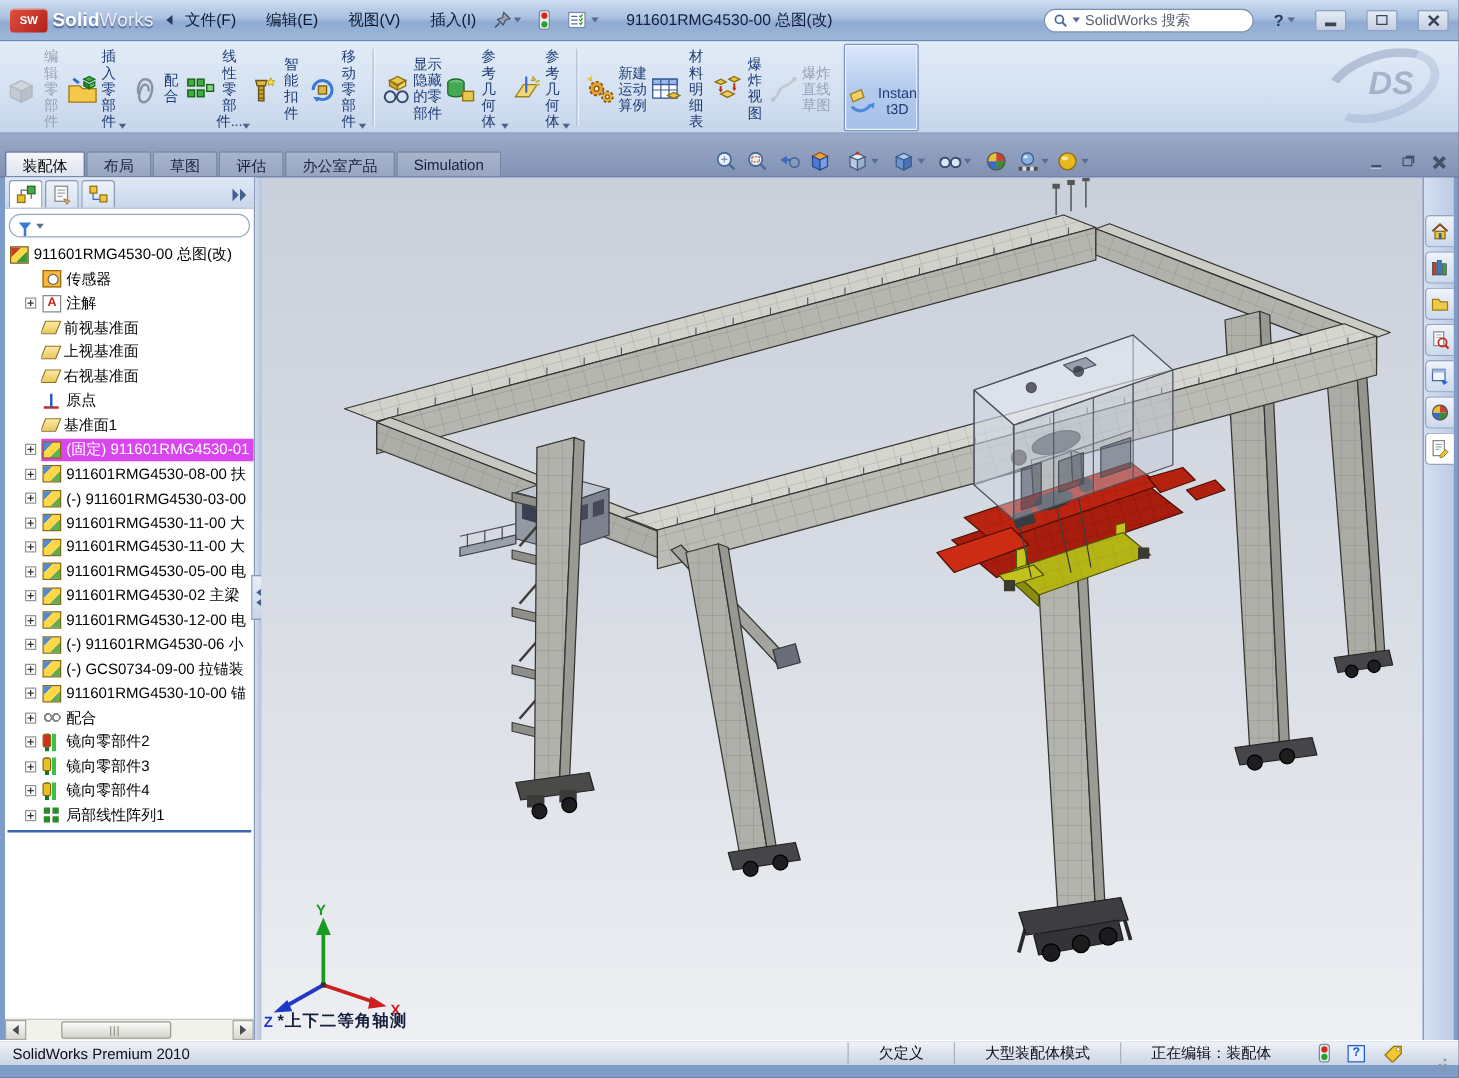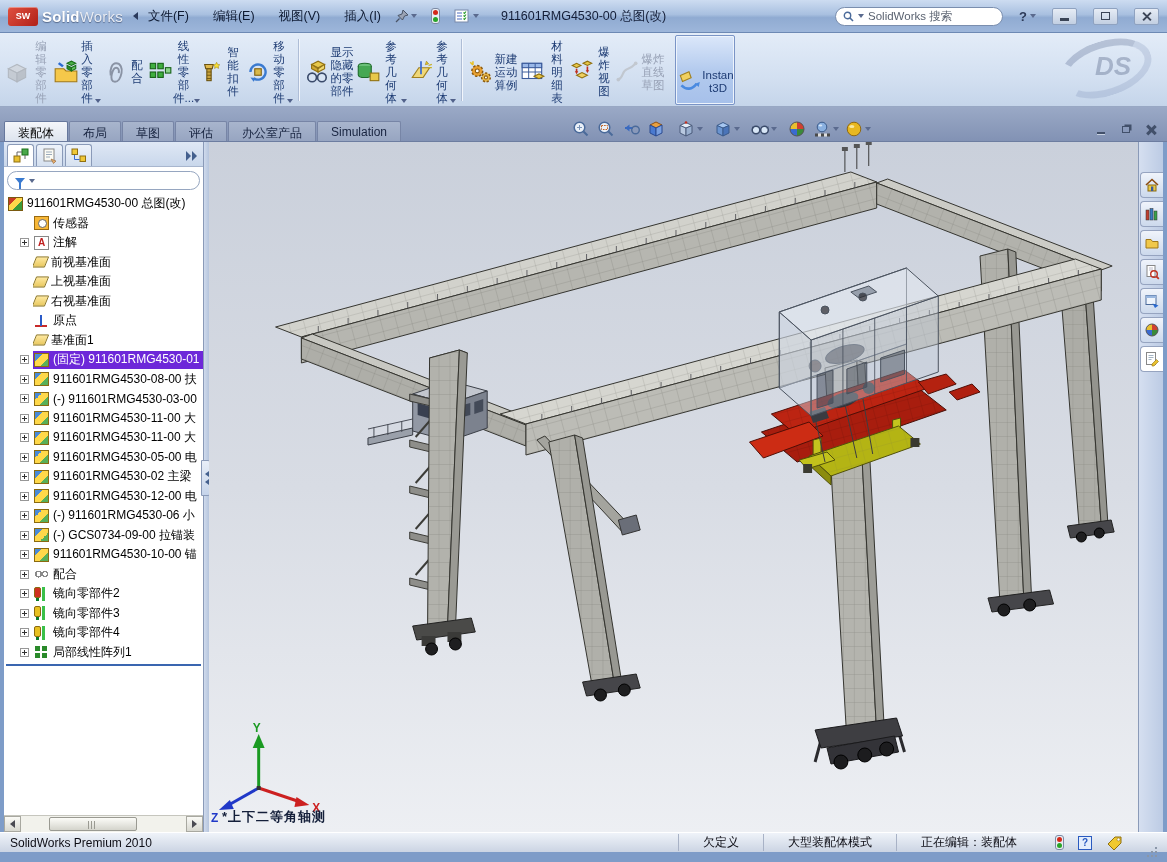--- a/index.html
+++ b/index.html
@@ -81,21 +81,21 @@
 .funnel::after{content:"";position:absolute;left:-1px;top:-1px;width:2px;height:6px;background:#3a7ad0}
 .fcaret{width:0;height:0;border-left:3px solid transparent;border-right:3px solid transparent;border-top:4px solid #5a6a8e}
 .tree{flex:1;overflow:hidden;padding-top:1px}
 .trow{height:19.5px;display:flex;align-items:center;font-size:12px;color:#000;white-space:nowrap;padding-left:3px}
 .trow.indent{padding-left:16px}
 .exp{width:9px;height:9px;border:1px solid #979797;background:#fff;margin-right:4px;position:relative;flex:none}
 .exp::before{content:"";position:absolute;left:1px;top:3px;width:5px;height:1px;background:#333}
 .exp.plus::after{content:"";position:absolute;left:3px;top:1px;width:1px;height:5px;background:#333}
 .exp.blank{visibility:hidden}.exp.blank::before{display:none}
 .rowbody{display:flex;align-items:center;height:18px;padding:0 3px 0 0;overflow:hidden}
-.rowbody.sel{background:#6d28d9;color:#fff}
+.rowbody.sel{background:#d946ef;color:#fff}
 .tlabel{overflow:hidden}
 
 .tico{width:15px;height:14px;display:inline-block;margin:0 4px 0 1px;flex:none;position:relative}
 .i-asm{background:linear-gradient(135deg,#c83a24 0 30%,#ffd84a 30% 62%,#3a9a3a 62%);border:1px solid #7a5a10}
 .i-part{background:linear-gradient(135deg,#4a8ad8 0 28%,#ffd84a 28% 68%,#58b058 68%);border:1px solid #8a6a10}
 .i-sensor{background:#f8b838;border:1px solid #9a6a10}
 .i-sensor::after{content:"";position:absolute;left:3px;top:2px;width:7px;height:7px;border-radius:50%;background:#fff;border:1px solid #666}
 .i-ann{background:#fff;border:1px solid #888}
 .i-ann::after{content:"A";position:absolute;left:3px;top:0;font-size:10px;font-weight:bold;color:#c02020}
 .i-plane{background:linear-gradient(#ffe9a0,#e8c860);border:1px solid #8a7420;transform:skewX(-22deg) scaleY(.78);width:13px}

